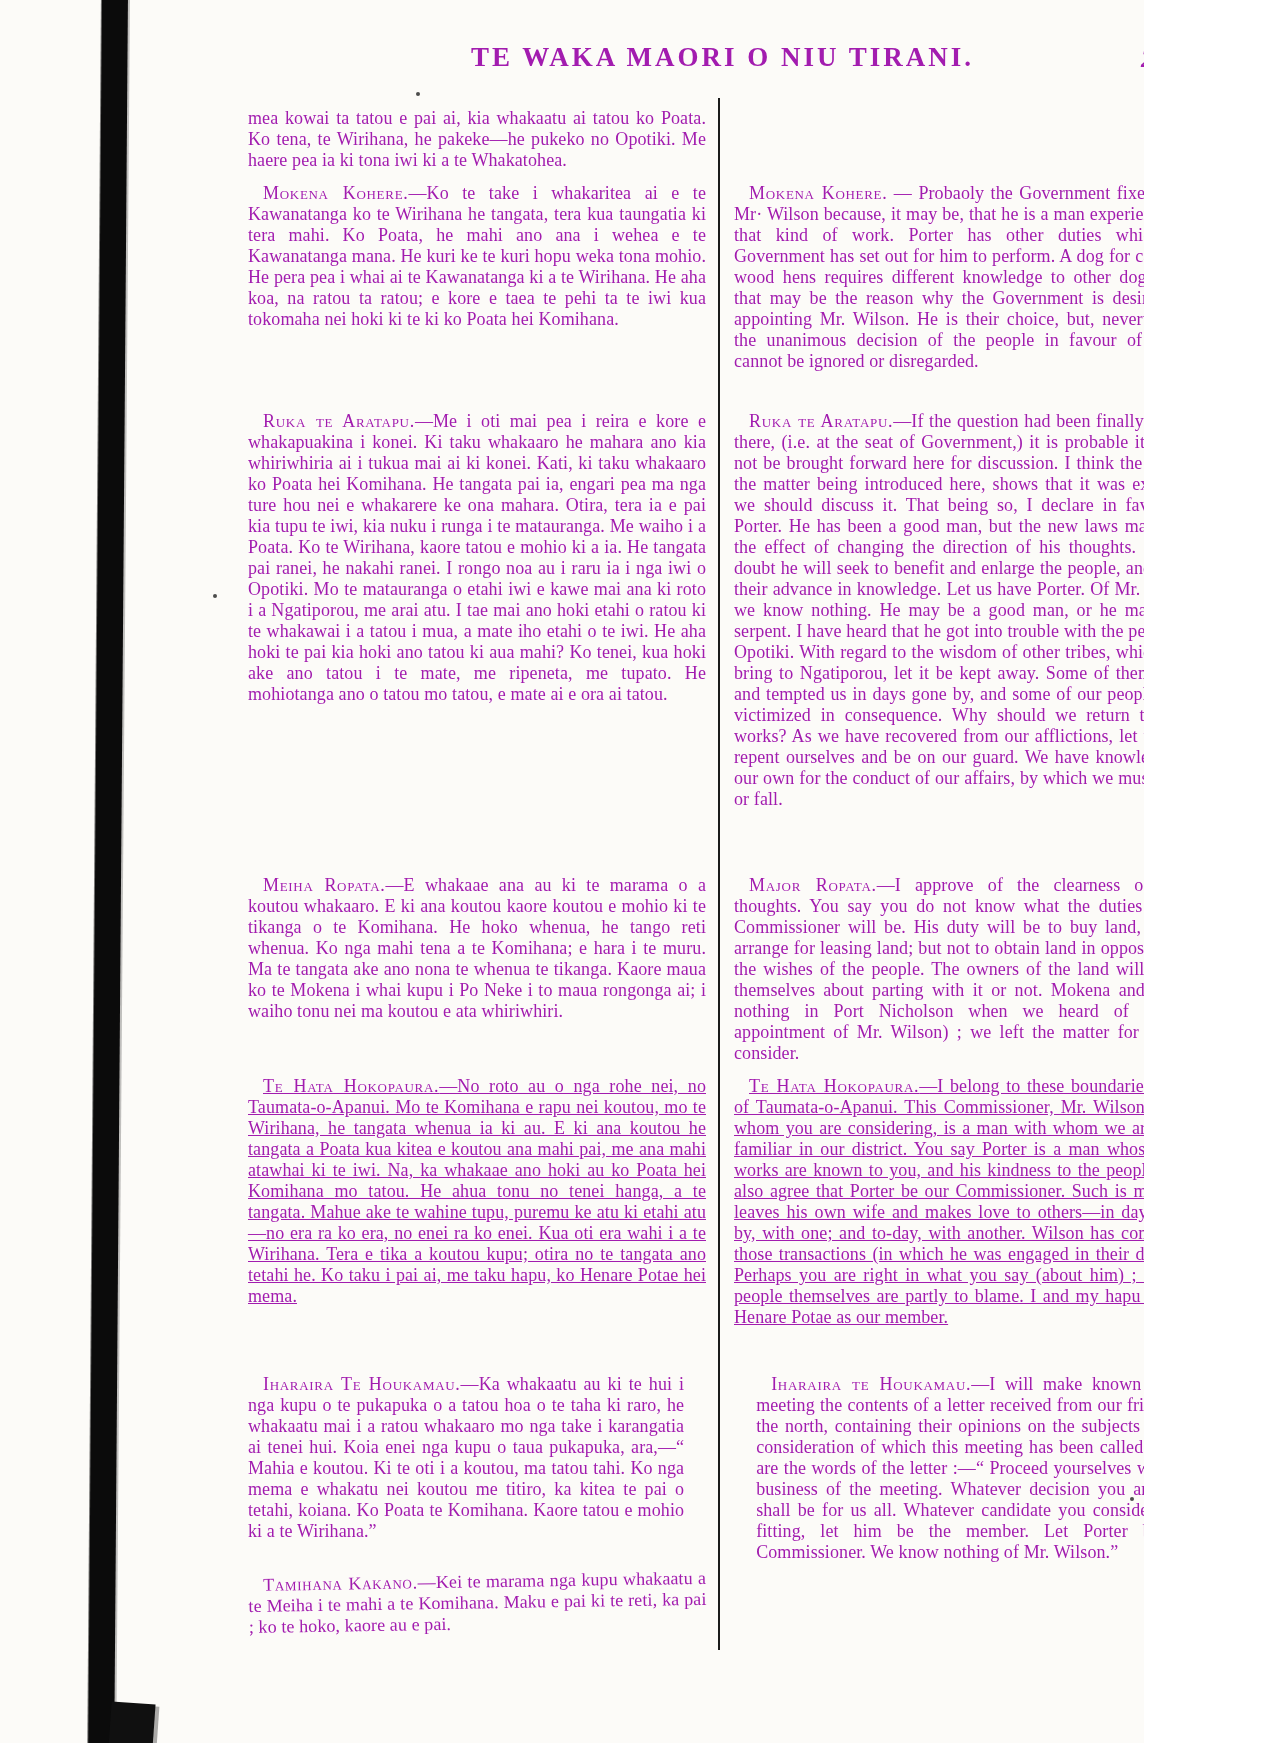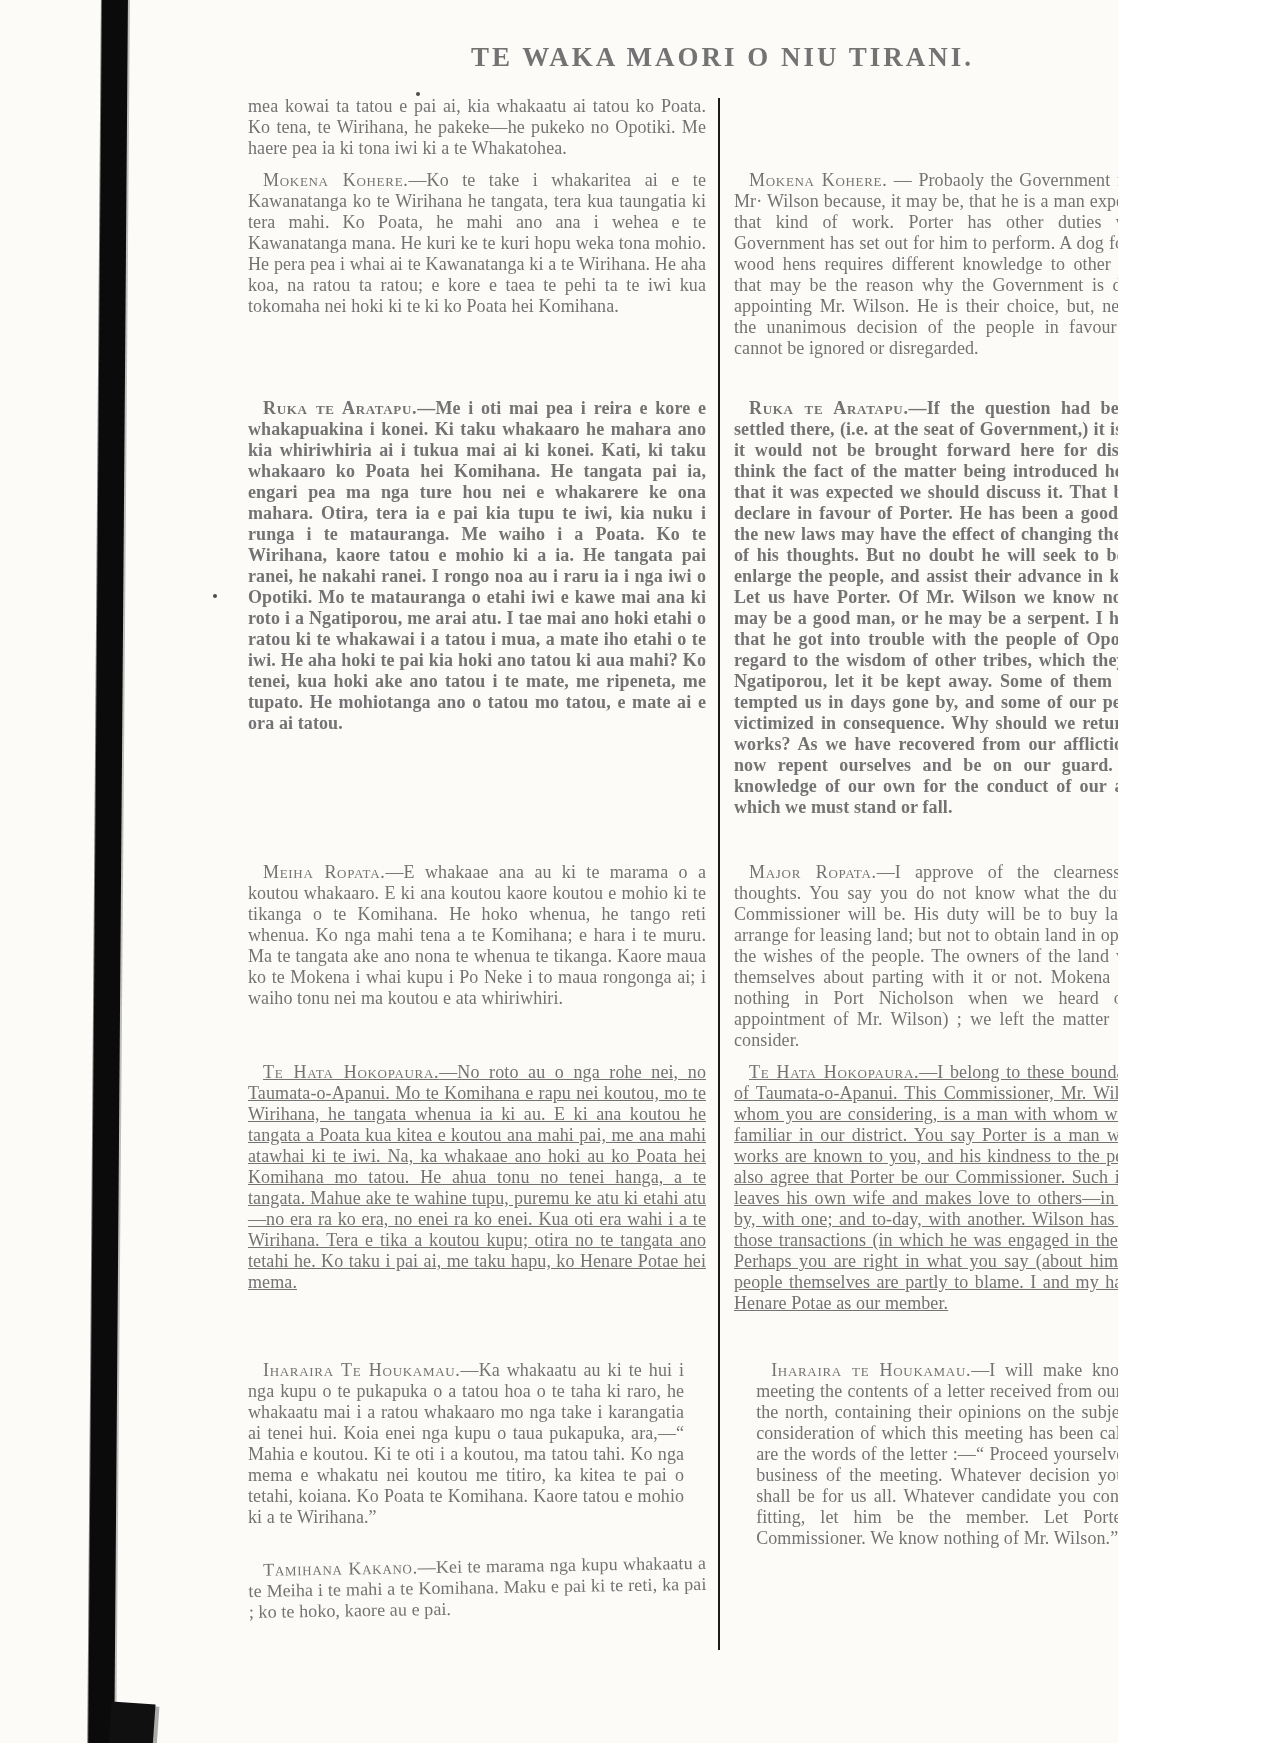--- a/index.html
+++ b/index.html
@@ -4,21 +4,22 @@
 <style>
   html, body { margin: 0; padding: 0; background: #ffffff; }
 
   .page {
     position: relative;
     width: 1118px;
     height: 1743px;
     background: #fcfbf8;
     overflow: hidden;
     font-family: "Liberation Serif", "DejaVu Serif", serif;
-    color: #737373;
+    color: #a21caf;
+    padding-left: 26px;
   }
 
   
   .binding-strip {
     position: absolute;
     left: 102px;
     top: -8px;
     width: 26px;
     height: 1764px;
     background: #0b0b0b;
@@ -81,30 +82,31 @@
     left: 470px;
     top: 2px;
     width: 2px;
     height: 1552px;
     background: #1b1b1b;
   }
 
   .row { display: flex; align-items: flex-start; }
   .r1 { min-height: 74px; }
   .r2 { min-height: 228px; }
-  .r3 { min-height: 464px; font-weight: bold; }
+  .r3 { min-height: 464px; }
   .r4 { min-height: 200px; justify-content: flex-end; }
   .r5 { min-height: 298px; text-decoration: underline; }
   .r6 { min-height: 200px; gap: 44px; }
 
   .col {
     font-size: 18px;
     line-height: 21px;
     text-align: justify;
     letter-spacing: 0.1px;
+    margin-top: 12px;
   }
   .col-left  { width: 458px; margin-right: 28px; }
   .col-right { width: 463px; }
 
   .para { margin: 0; }
   .para.indented { text-indent: 15px; }
   .speaker { font-variant: small-caps; letter-spacing: 0.7px; }
 
   .tilted { transform: rotate(-0.9deg); transform-origin: left top; }
 

